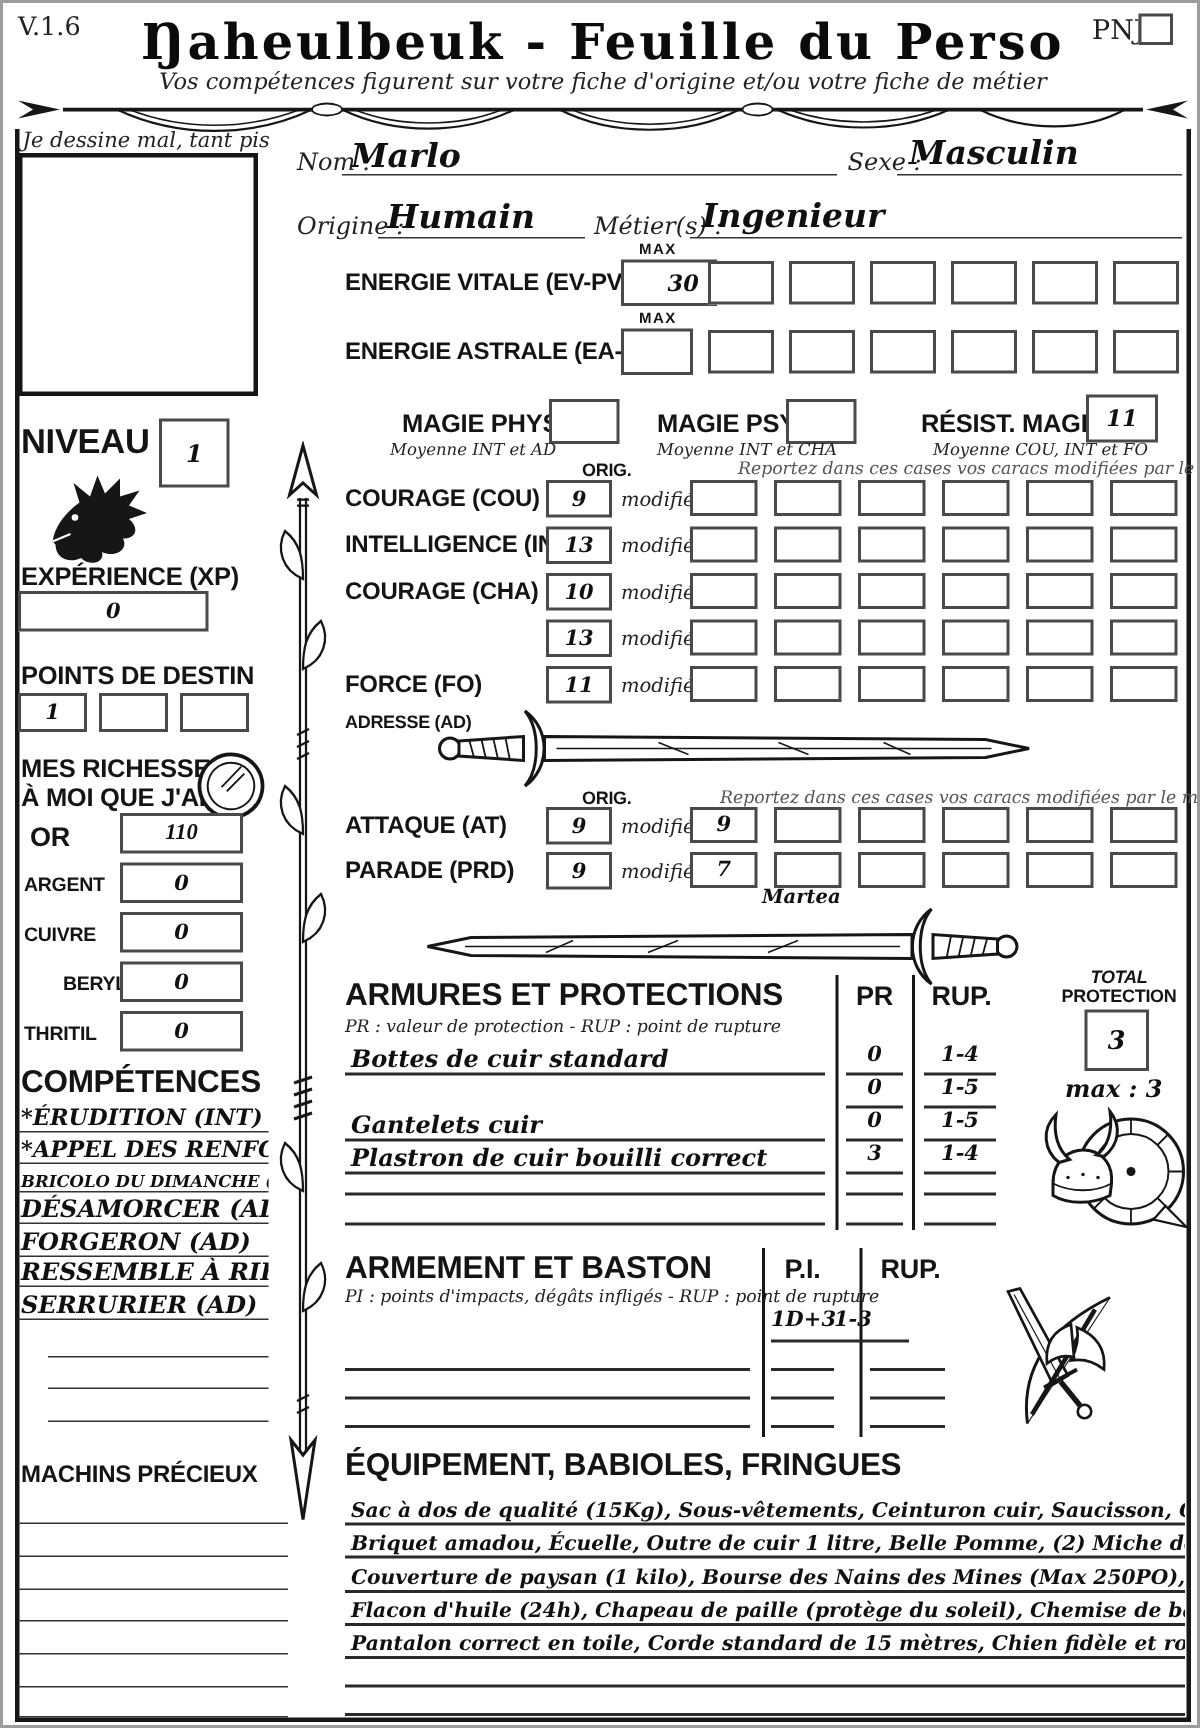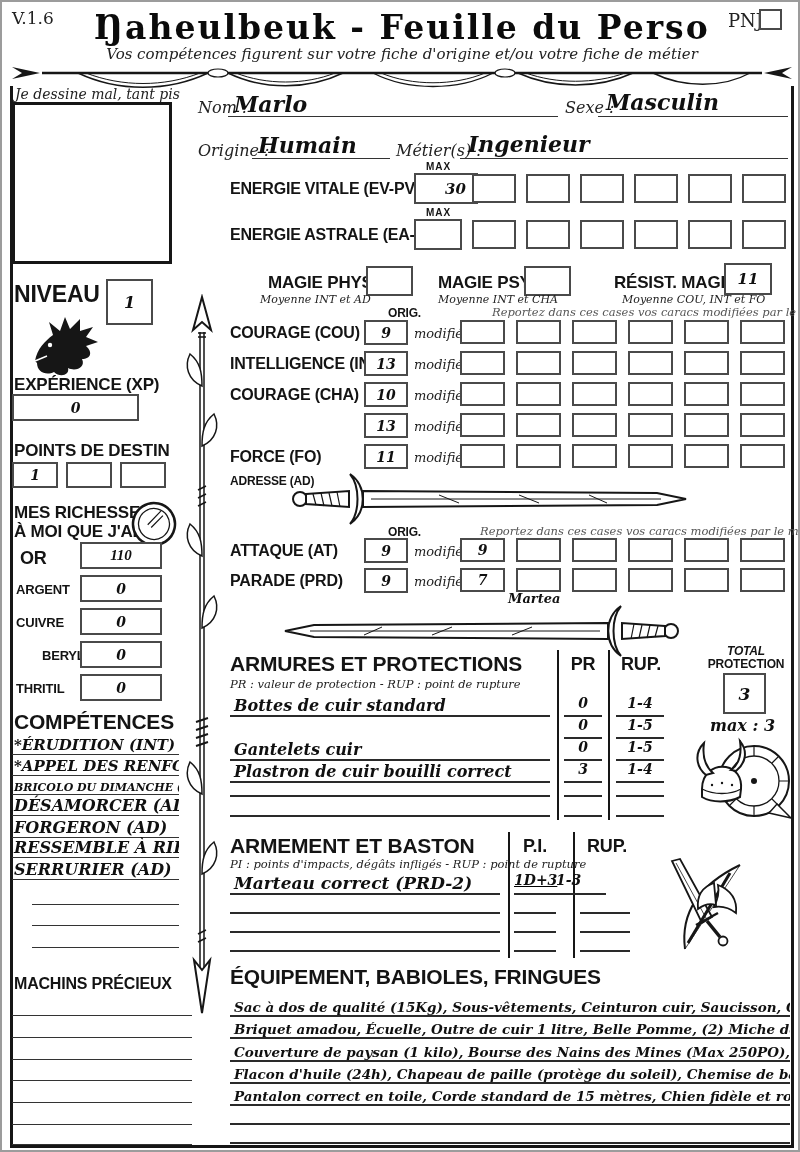--- a/index.html
+++ b/index.html
@@ -410,24 +410,21 @@
       <circle cx="40" cy="48" r="1.2" fill="#161616"></circle>
   </svg>
 
   <div class="abs lbl" style="left:228px;top:832px;font-size:21px;">ARMEMENT ET BASTON</div>
   <div class="abs lbl" style="left:510px;top:834px;width:46px;text-align:center;font-size:18px;">P.I.</div>
   <div class="abs lbl" style="left:576px;top:834px;width:58px;text-align:center;font-size:18px;">RUP.</div>
   <div class="abs cal" style="left:228px;top:855px;font-size:11.5px;">PI : points d'impacts, dégâts infligés - RUP : point de rupture</div>
   <div class="abs vsep" style="left:506px;top:830px;height:126px;"></div>
   <div class="abs vsep" style="left:571px;top:830px;height:126px;"></div>
 
-  <div class="abs wline celltxt" style="left:228px;top:869px;width:270px;height:22px;">
-      <span class="hw" style="font-size:17px;margin-left:4px;">Marteau correct (PRD-2)</span>
-    </div>
-  <div class="abs wline" style="left:512px;top:869px;width:42px;height:22px;text-align:left;text-decoration:underline;"><span class="hw" style="font-size:14px;">1D+3</span></div>
+  <div class="abs wline" style="left:512px;top:869px;width:42px;height:22px;text-align:left;"><span class="hw" style="font-size:14px;">1D+3</span></div>
   <div class="abs wline" style="left:554px;top:869px;width:50px;height:22px;"><span class="hw" style="font-size:14px;">1-3</span></div>
 
   <div class="abs wline" style="left:228px;top:892px;width:270px;height:18px;"></div>
   <div class="abs wline" style="left:512px;top:892px;width:42px;height:18px;"></div>
   <div class="abs wline" style="left:578px;top:892px;width:50px;height:18px;"></div>
   <div class="abs wline" style="left:228px;top:911px;width:270px;height:18px;"></div>
   <div class="abs wline" style="left:512px;top:911px;width:42px;height:18px;"></div>
   <div class="abs wline" style="left:578px;top:911px;width:50px;height:18px;"></div>
   <div class="abs wline" style="left:228px;top:930px;width:270px;height:18px;"></div>
   <div class="abs wline" style="left:512px;top:930px;width:42px;height:18px;"></div>

